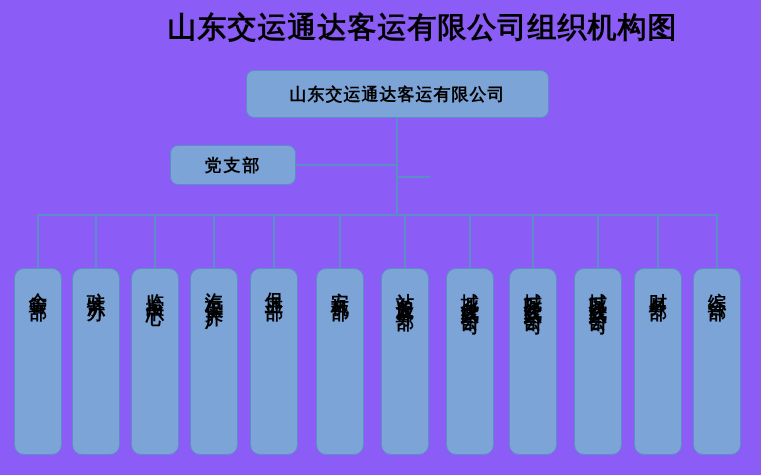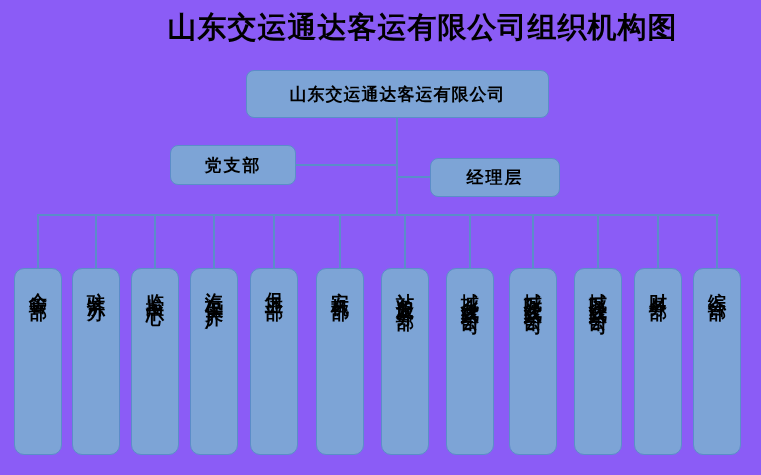--- a/index.html
+++ b/index.html
@@ -121,23 +121,20 @@
   <div class="line drop" style="left:716px"></div>
 
   <div class="node left-branch">
     <span>党支部</span>
   </div>
 
   <div class="node root-node">
     <span>山东交运通达客运有限公司</span>
   </div>
 
-  <div class="node right-branch">
-    <span>经理层</span>
-  </div>
 
   <div class="dept-node" style="left:14px">
     <span class="dept-label">企管部</span>
   </div>
   <div class="dept-node" style="left:72px">
     <span class="dept-label">驻济办</span>
   </div>
   <div class="dept-node" style="left:131px">
     <span class="dept-label">监控中心</span>
   </div>

